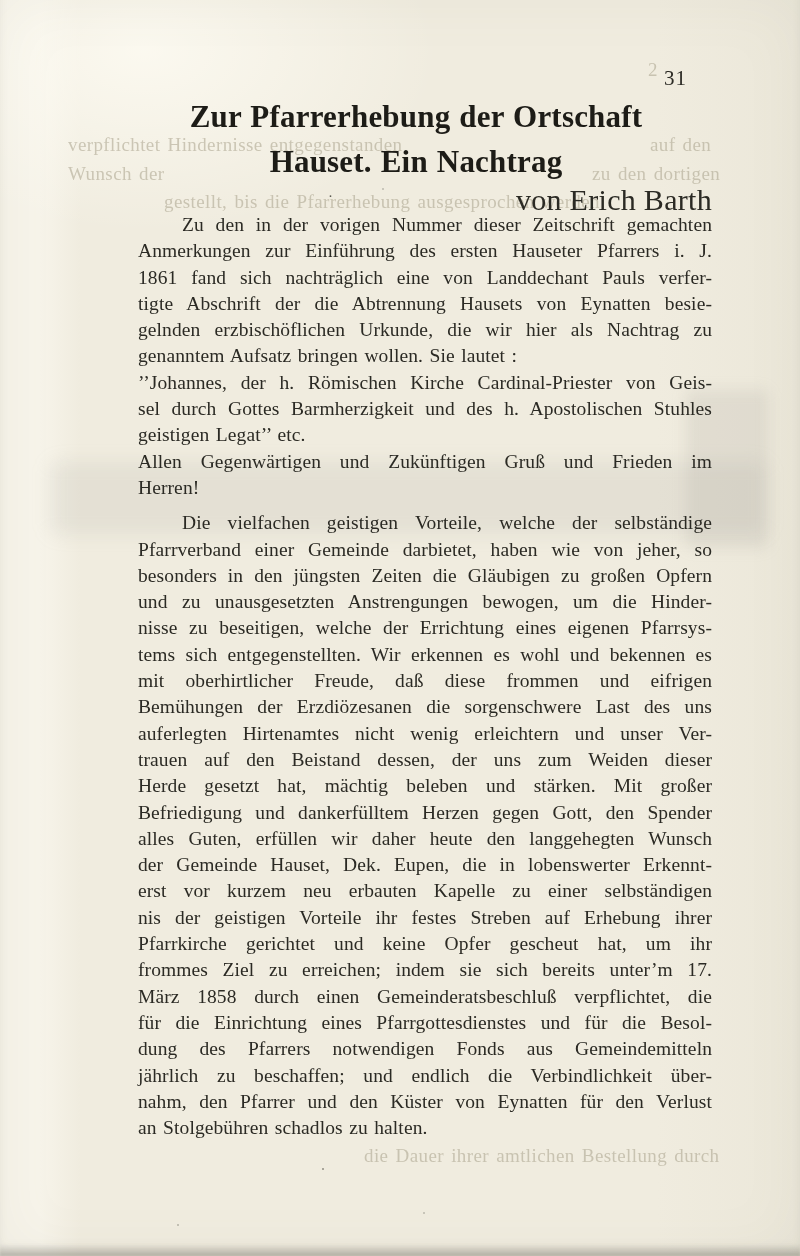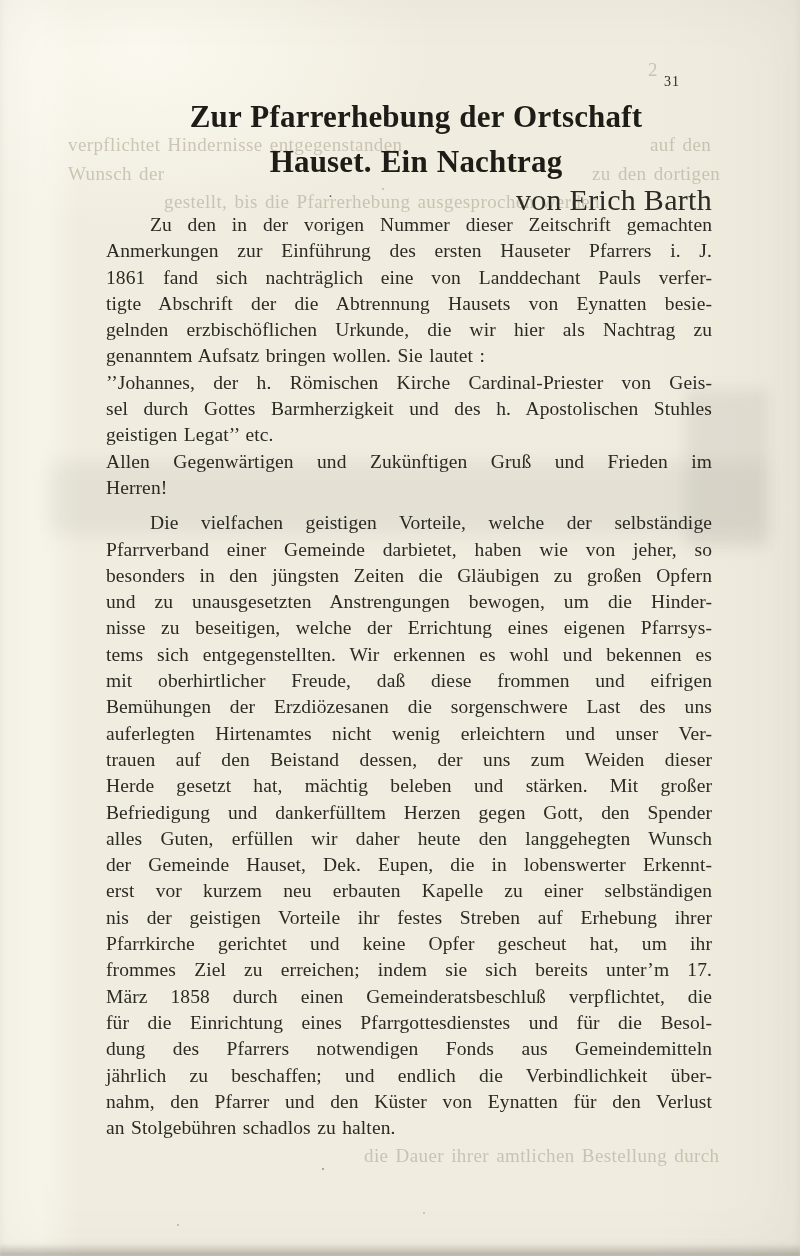--- a/index.html
+++ b/index.html
@@ -21,21 +21,21 @@
   .shade.bottom{left:0;top:1244px;width:800px;height:12px;background:linear-gradient(rgba(110,107,97,0), rgba(110,107,97,.28));filter:blur(1px);}
   
   .bleed-layer{position:absolute;left:0;top:0;width:800px;height:1256px;pointer-events:none;}
   .bleed{
     position:absolute;white-space:nowrap;
     font-size:19px;line-height:20px;letter-spacing:.4px;word-spacing:2px;
     color:var(--bleed);opacity:.55;filter:blur(.6px);
   }
   .pagenum{
     position:absolute;top:66px;left:664px;
-    font-size:14px;color:var(--ink);letter-spacing:1px;margin-top:8px;
+    font-size:21px;color:var(--ink);letter-spacing:1px;
   }
   .title{
     position:absolute;left:16px;width:800px;margin:0;
     text-align:center;font-weight:bold;font-size:31px;line-height:1;
     color:var(--ink-heavy);letter-spacing:.2px;word-spacing:1px;
   }
   .t1{top:101px;}
   .t2{top:146px;}
   .byline-dot{position:absolute;left:328px;top:188px;font-size:15px;color:var(--ink);opacity:.75;}
   .byline{
@@ -43,20 +43,21 @@
     font-size:30px;line-height:1;color:var(--ink);letter-spacing:.3px;
   }
   .body{
     position:absolute;left:106px;top:212px;width:606px;
     font-size:19.5px;color:var(--ink);word-spacing:1.5px;letter-spacing:.1px;
   }
   .line{
     height:26.3px;line-height:26.3px;
     text-align:justify;text-align-last:justify;
     white-space:normal;
+    margin-left:32px;
   }
   .line.last{text-align-last:left;}
   .line.indent{padding-left:44px;}
   .line.gap{margin-top:9px;}
   .specks{position:absolute;left:322px;top:1168px;width:2px;height:2px;border-radius:50%;
     background:rgba(70,68,58,.55);
     box-shadow:-145px 56px 0 0 rgba(70,68,58,.35), 101px 44px 0 0 rgba(70,68,58,.3),
                380px -120px 0 0 rgba(70,68,58,.25), 60px -980px 0 0 rgba(70,68,58,.3);}
 </style>
 </head>

